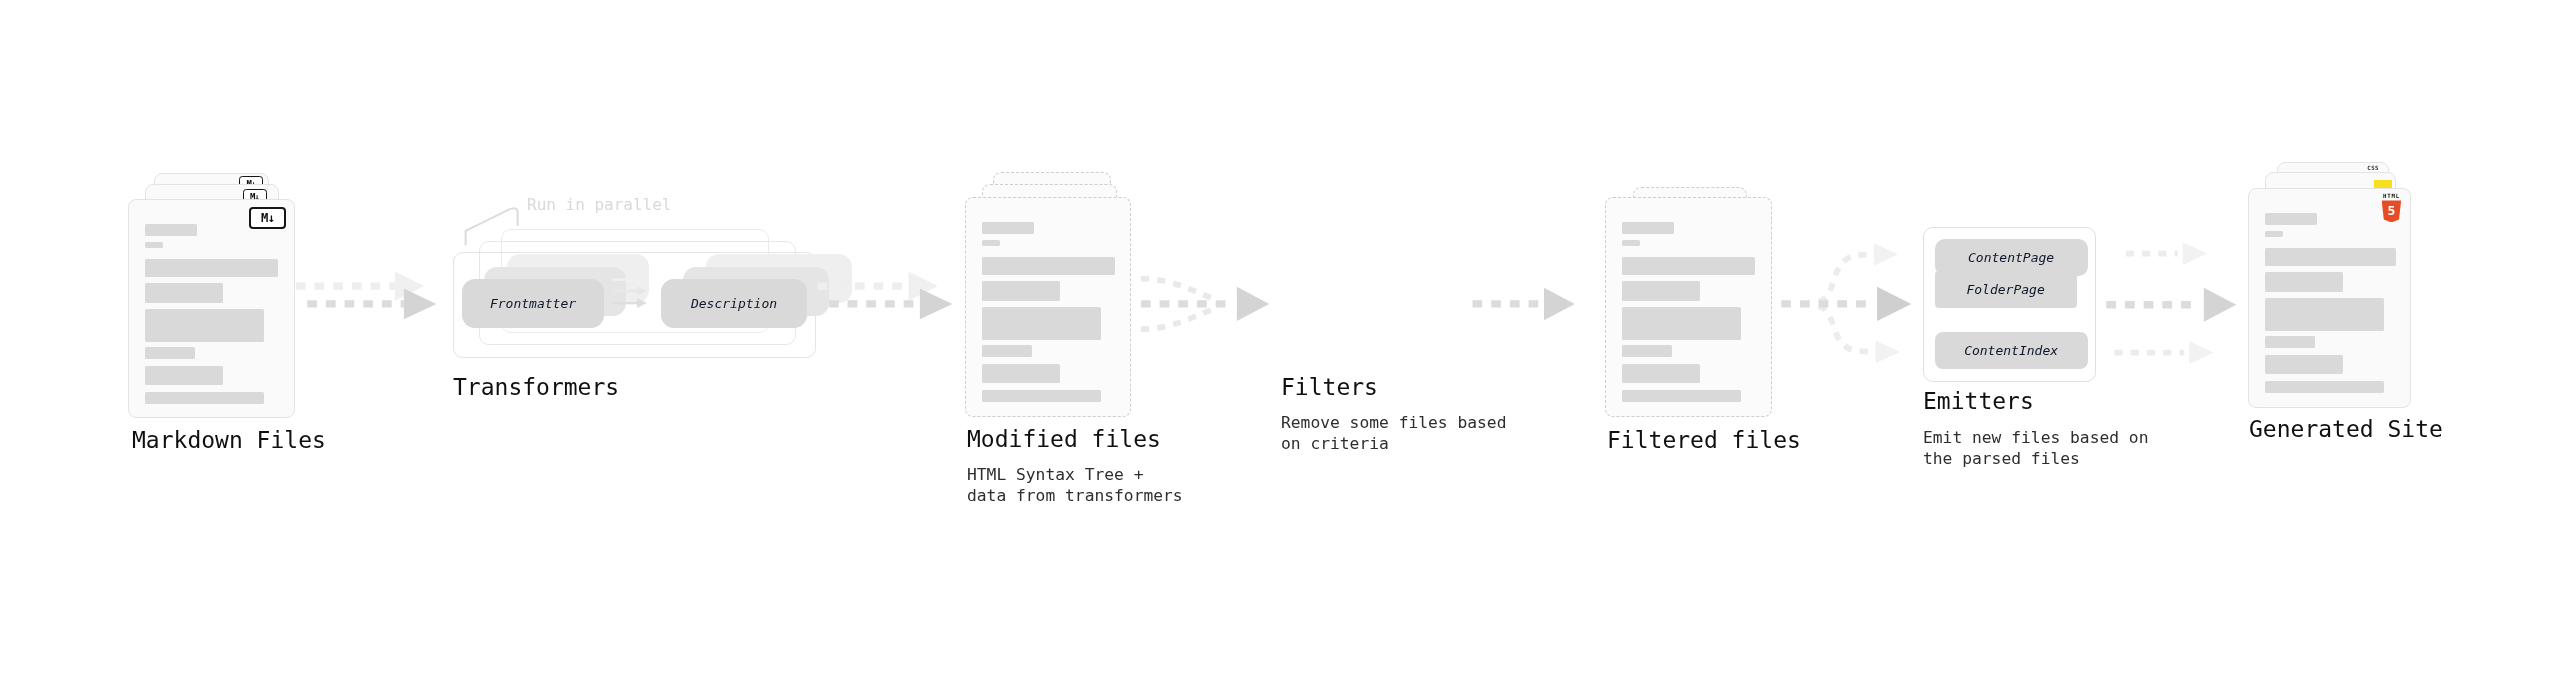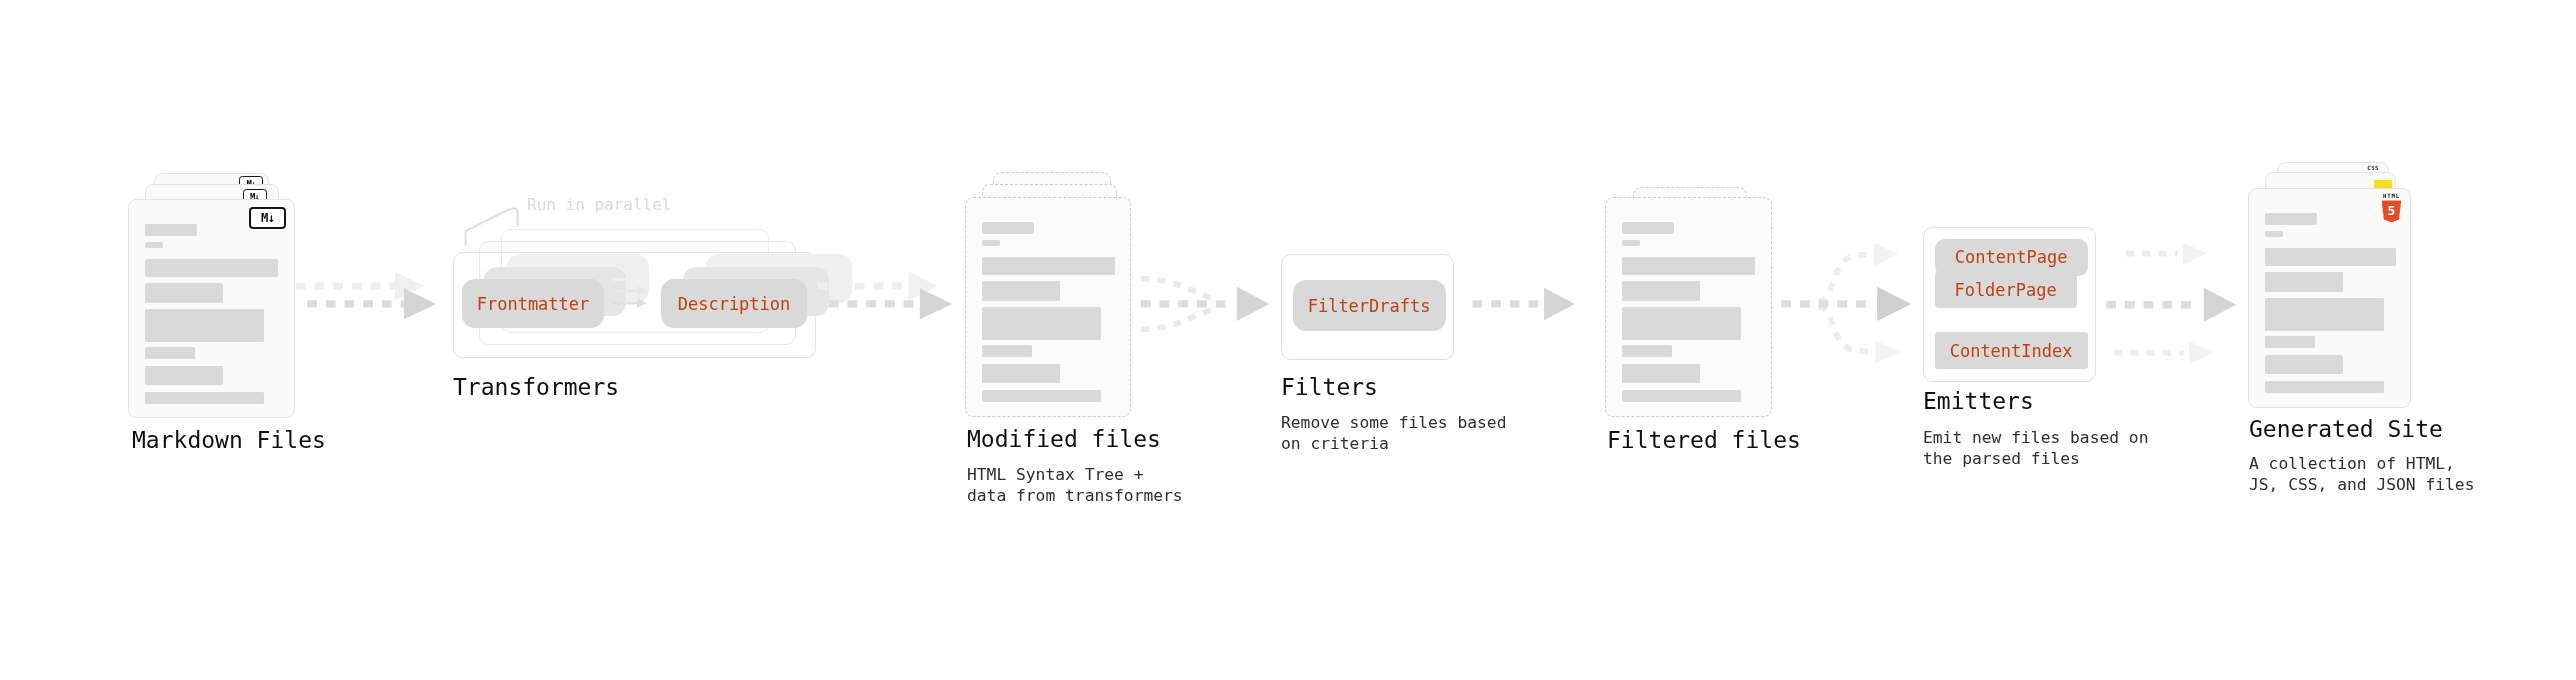--- a/index.html
+++ b/index.html
@@ -23,21 +23,21 @@
   .b8{width:119px;height:12.2px;margin-top:6.5px;}
 
   
   .stage-label{position:absolute;font-size:23px;color:#101010;white-space:nowrap;line-height:26px;}
   .body{position:absolute;font-size:16.3px;line-height:21px;color:#2e2e2e;white-space:nowrap;}
   .indent{padding-left:8.1px;}
   .note{position:absolute;font-size:16px;color:#d9d9d9;white-space:nowrap;}
 
   
   .pill{position:absolute;background:#d9d9d9;border-radius:13px;display:flex;align-items:center;
-        justify-content:center;font-size:17px;color:#c2410c;box-sizing:border-box;}
+        justify-content:center;font-size:13px;color:#0f172a;box-sizing:border-box;font-style:italic;}
   .pill.g1{background:#e5e5e5;}
   .pill.g2{background:#efefef;}
   .obox{position:absolute;border:1.6px solid #e3e3e3;border-radius:9.8px;box-sizing:border-box;}
   .wbox{position:absolute;border:1.6px solid #e0e0e0;border-radius:9.8px;background:#ffffff;box-sizing:border-box;}
 
   
   .md-badge{position:absolute;width:32.5px;height:18.7px;border:2px solid #161616;border-radius:4.1px;background:#fff;
             color:#111;font-weight:bold;font-size:12.2px;letter-spacing:-0.8px;display:flex;align-items:center;justify-content:center;}
   .md-badge.sm{width:22px;height:14px;font-size:9px;border-width:1.6px;border-radius:3.3px;}
   .html5{position:absolute;right:8.1px;top:4.1px;width:21px;text-align:center;}
@@ -117,23 +117,20 @@
       <div class="bar b7"></div>
       <div class="bar b8"></div>
     </div>
   </div>
   <div class="stage-label" style="left:967px;top:426px;">Modified files</div>
   <div class="body" style="left:967px;top:464px;">
     <div>HTML Syntax Tree +</div>
     <div>data from transformers</div>
   </div>
 
-  <div class="wbox" style="left:1281px;top:254px;width:173px;height:106px;">
-    <div class="pill" style="left:10.6px;top:25px;width:153px;height:51px;">FilterDrafts</div>
-  </div>
   <div class="stage-label" style="left:1281px;top:374px;">Filters</div>
   <div class="body" style="left:1281px;top:412px;">
     <div>Remove some files based</div>
     <div>on criteria</div>
   </div>
 
   <div class="card dashed" style="left:1633px;top:187px;width:114px;height:49px;"></div>
   <div class="card dashed" style="left:1605px;top:197px;width:167px;height:220px;">
     <div class="skel">
       <div class="bar b1"></div>
@@ -144,21 +141,21 @@
       <div class="bar b6"></div>
       <div class="bar b7"></div>
       <div class="bar b8"></div>
     </div>
   </div>
   <div class="stage-label" style="left:1607px;top:427px;">Filtered files</div>
 
   <div class="wbox" style="left:1923px;top:227px;width:173px;height:155px;">
     <div class="pill" style="left:10.6px;top:10.6px;width:153px;height:37px;border-radius:9.8px;">ContentPage</div>
     <div class="pill" style="left:10.6px;top:43px;width:142px;height:37px;border-radius:4px;">FolderPage</div>
-    <div class="pill" style="left:10.6px;top:104px;width:153px;height:37px;border-radius:3px;">ContentIndex</div>
+    <div class="pill" style="left:10.6px;top:104px;width:153px;height:37px;border-radius:8px;">ContentIndex</div>
   </div>
   <div class="stage-label" style="left:1923px;top:388px;">Emitters</div>
   <div class="body" style="left:1923px;top:427px;">
     <div>Emit new files based on</div>
     <div>the parsed files</div>
   </div>
 
   <div class="card" style="left:2277px;top:162px;width:112px;height:49px;">
     <div class="css-badge" style="left:89px;top:3.3px;">
       <div class="t">CSS</div>
@@ -178,24 +175,20 @@
       <div class="bar b2"></div>
       <div class="bar b3" style="width:131px;"></div>
       <div class="bar b4"></div>
       <div class="bar b5"></div>
       <div class="bar b6"></div>
       <div class="bar b7"></div>
       <div class="bar b8"></div>
     </div>
   </div>
   <div class="stage-label" style="left:2249px;top:416px;">Generated Site</div>
-  <div class="body" style="left:2249px;top:453px;">
-    <div>A collection of HTML,</div>
-    <div>JS, CSS, and JSON files</div>
-  </div>
 
   <svg class="arrows" width="2576" height="681" viewBox="0 0 3170 838">
 
     <path class="leader" d="M573,301 L573,284 L626,258 Q637,253 637,262 L637,277"></path>
 
     <g>
       <g transform="translate(-14,-22)">
         <line class="dash ghost" x1="378" y1="374" x2="500" y2="374"></line>
         <polygon class="ghost-head" points="500,356 536,374 500,392"></polygon>
       </g>

